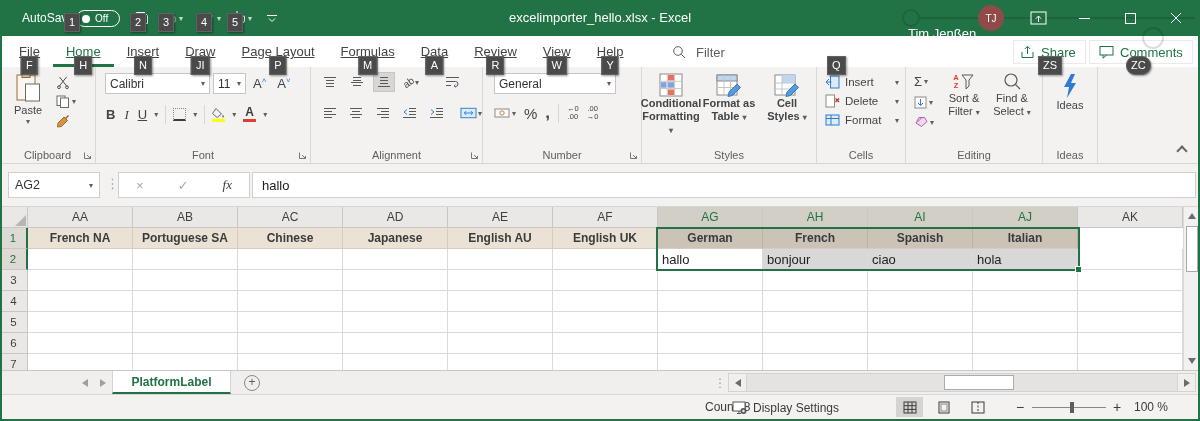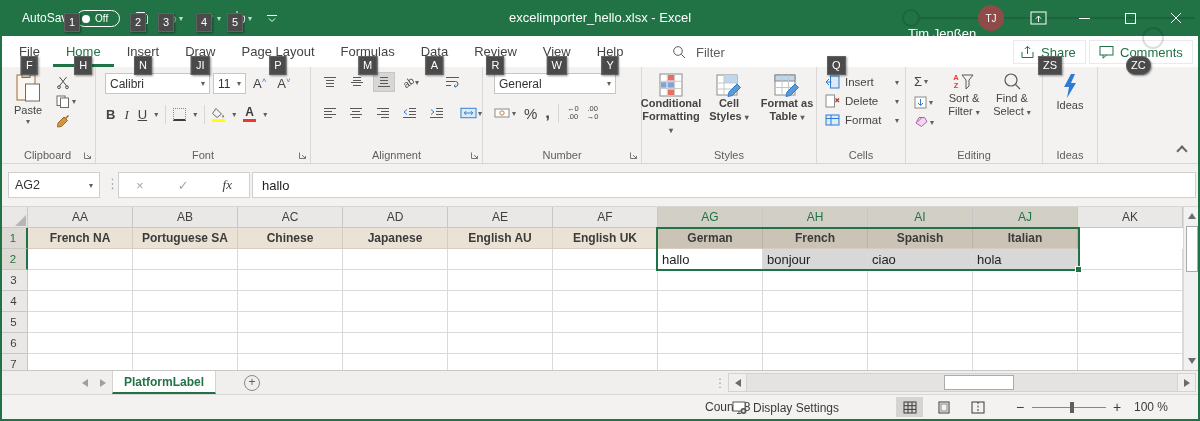--- a/index.html
+++ b/index.html
@@ -40,21 +40,21 @@
 .kt { position:absolute; z-index:90; background:#4A4A4A; color:#fff; font-size:11px; line-height:15px;
   min-width:10px; padding:1px 4px; text-align:center; border:1px solid #616161;
   box-shadow:1px 1px 2px rgba(0,0,0,.4); white-space:nowrap; }
 .kt1 { left:64px; top:13px; } .kt2 { left:130px; top:13px; } .kt3 { left:158px; top:13px; }
 .kt4 { left:196px; top:13px; } .kt5 { left:227px; top:13px; }
 .kt-q  { left:827px; top:56px; } .kt-zs { left:1038px; top:56px; } .kt-zc { left:1126px; top:56px;border-radius:9px; }
 
 
 .tabrow { position:absolute; left:0; right:0; top:36px; height:31px; background:#fff; z-index:10; }
 .tabs { position:absolute; left:6px; top:0; height:31px; display:flex; }
-.tab { position:relative; padding:4px 13px; display:flex; align-items:center; font-size:13px; color:#444; cursor:pointer; }
+.tab { position:relative; padding:4px 13px; display:flex; align-items:center; font-size:13px; color:#444; cursor:pointer;text-decoration:underline; }
 .tab.active { color:#217346; box-shadow:inset 0 -3px 0 #217346; }
 .tab .kt { left:50%; transform:translateX(-50%); top:20px; }
 .searchbox { position:absolute; left:672px; top:5px; height:22px; display:flex; align-items:center; gap:10px;
   color:#5E5E5E; font-size:13px; }
 .pillbtn { position:absolute; top:4px; height:24px; display:flex; align-items:center; gap:6px; padding:0 9px;
   background:#fff; border:1px solid #ECEAE8; color:#217346; font-size:13px; cursor:pointer; }
 .share-btn { left:1013px;padding-left:6px; } .comments-btn { left:1089px; }
 
 
 .ribbon { position:absolute; left:0; right:0; top:67px; height:97px; background:#F3F2F1;
@@ -153,21 +153,21 @@
 .tri-down { width:0; height:0; border-left:4px solid transparent; border-right:4px solid transparent; border-top:6px solid #6B6B6B; }
 .tri-left { width:0; height:0; border-top:4px solid transparent; border-bottom:4px solid transparent; border-right:6px solid #6B6B6B; }
 .tri-right { width:0; height:0; border-top:4px solid transparent; border-bottom:4px solid transparent; border-left:6px solid #6B6B6B; }
 .vs-thumb { position:absolute; left:2px; right:2px; top:19px; height:46px; background:#fff; border:1px solid #ABABAB; cursor:grab; }
 
 
 .sheetbar { position:absolute; left:0; right:0; top:370px; height:24px; background:#F0EFEE; border-top:1px solid #C9C7C5; z-index:5; }
 .snav { position:absolute; top:8px; cursor:pointer; }
 .snav1 { left:82px; } .snav2 { left:100px; }
 .snav .tri-left { border-right-color:#A19F9D; } .snav .tri-right { border-left-color:#A19F9D; }
-.sheettab { position:absolute; left:112px; top:0; width:104px; height:23px; background:#fff;
+.sheettab { position:absolute; left:112px; top:0; width:119px; height:23px; background:#fff;
   border-left:1px solid #D5D3D1; border-right:1px solid #D5D3D1; border-bottom:2px solid #217346;
   color:#217346; font-weight:bold; font-size:12px; display:flex; align-items:center; justify-content:center; cursor:pointer; }
 .addsheet { position:absolute; left:244px; top:4px; width:16px; height:16px; border:1px solid #8A8886; border-radius:50%;
   color:#605E5C; font-size:12px; line-height:13px; text-align:center; cursor:pointer; }
 .hs-dots { position:absolute; left:714px; top:5px; color:#A0A0A0; font-size:12px; cursor:col-resize; }
 .hscroll { position:absolute; left:728px; right:4px; top:2px; height:19px; background:#E4E3E1; border:1px solid #D5D3D1; }
 .hs-left,.hs-right { position:absolute; top:0; bottom:0; width:18px; display:flex; align-items:center; justify-content:center;
   background:#F0EFEE; cursor:pointer; }
 .hs-left { left:0; border-right:1px solid #D5D3D1; } .hs-right { right:0; border-left:1px solid #D5D3D1; }
 .hs-thumb { position:absolute; left:215px; top:1px; width:70px; bottom:1px; background:#fff; border:1px solid #ABABAB; cursor:grab; }
@@ -582,36 +582,36 @@
               <rect x="9" y="9.2" width="6" height="5.5" fill="#7EA4DC"></rect>
               <rect x="9" y="16.5" width="6" height="5.5" fill="#E8705F"></rect>
               <rect x="2" y="9.2" width="5.5" height="5.5" fill="#7EA4DC"></rect>
             </svg>
           <span>Conditional</span>
           <span><span>Formatting</span> <span class="dd">▾</span></span>
         </div>
         <div class="bigbtn bb-57">
           <svg width="26" height="24" viewBox="0 0 26 24">
               <rect x="1" y="2" width="20" height="20" fill="#fff" stroke="#8A8A8A"></rect>
+              <rect x="1" y="2" width="20" height="6" fill="#BDD7EE" stroke="#8A8A8A"></rect>
+              <path d="M1 14.5h20M8 2v20M14.5 2v20" stroke="#C8C6C4"></path>
+              <path d="M13 19 21 11l3.5 3.5-8 8-4.5 1z" fill="#5B9BD5" stroke="#2B7CD3"></path>
+            </svg>
+          <span>Format as</span>
+          <span><span>Table</span> <span class="dd">▾</span></span>
+        </div>
+        <div class="bigbtn bb-57">
+          <svg width="26" height="24" viewBox="0 0 26 24">
+              <rect x="1" y="2" width="20" height="20" fill="#fff" stroke="#8A8A8A"></rect>
               <rect x="8" y="2" width="13" height="8" fill="#BDD7EE"></rect>
               <path d="M1 10h20M8 2v20M1 16h20" stroke="#C8C6C4"></path>
               <path d="M13 19 21 11l3.5 3.5-8 8-4.5 1z" fill="#5B9BD5" stroke="#2B7CD3"></path>
             </svg>
           <span>Cell</span>
           <span><span>Styles</span> <span class="dd">▾</span></span>
-        </div>
-        <div class="bigbtn bb-57">
-          <svg width="26" height="24" viewBox="0 0 26 24">
-              <rect x="1" y="2" width="20" height="20" fill="#fff" stroke="#8A8A8A"></rect>
-              <rect x="1" y="2" width="20" height="6" fill="#BDD7EE" stroke="#8A8A8A"></rect>
-              <path d="M1 14.5h20M8 2v20M14.5 2v20" stroke="#C8C6C4"></path>
-              <path d="M13 19 21 11l3.5 3.5-8 8-4.5 1z" fill="#5B9BD5" stroke="#2B7CD3"></path>
-            </svg>
-          <span>Format as</span>
-          <span><span>Table</span> <span class="dd">▾</span></span>
         </div>
       </div>
       <div class="glabel">Styles</div>
     </div>
 
     <div class="rgroup g-cells">
       <div class="cells-col">
         <div class="cellrow">
           <svg width="15" height="14" viewBox="0 0 15 14">
               <rect x="5.5" y="1" width="8.5" height="12" fill="#DDEBF7" stroke="#2B7CD3"></rect>

